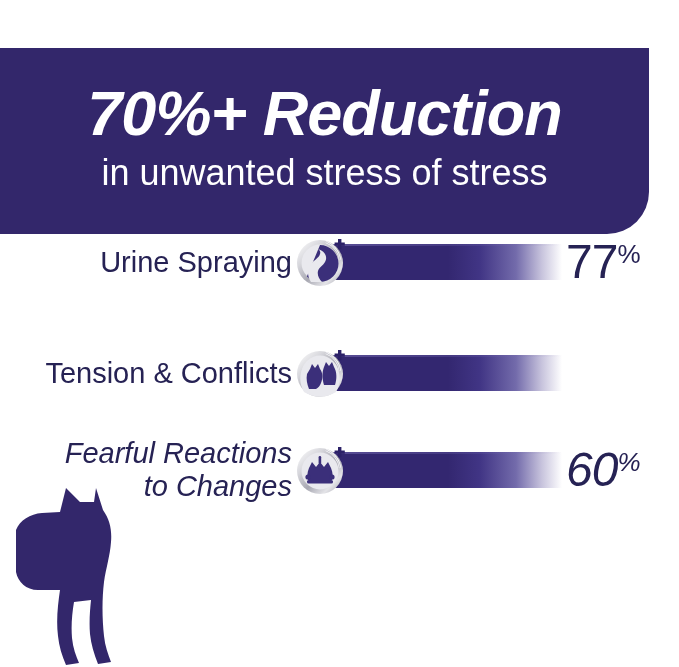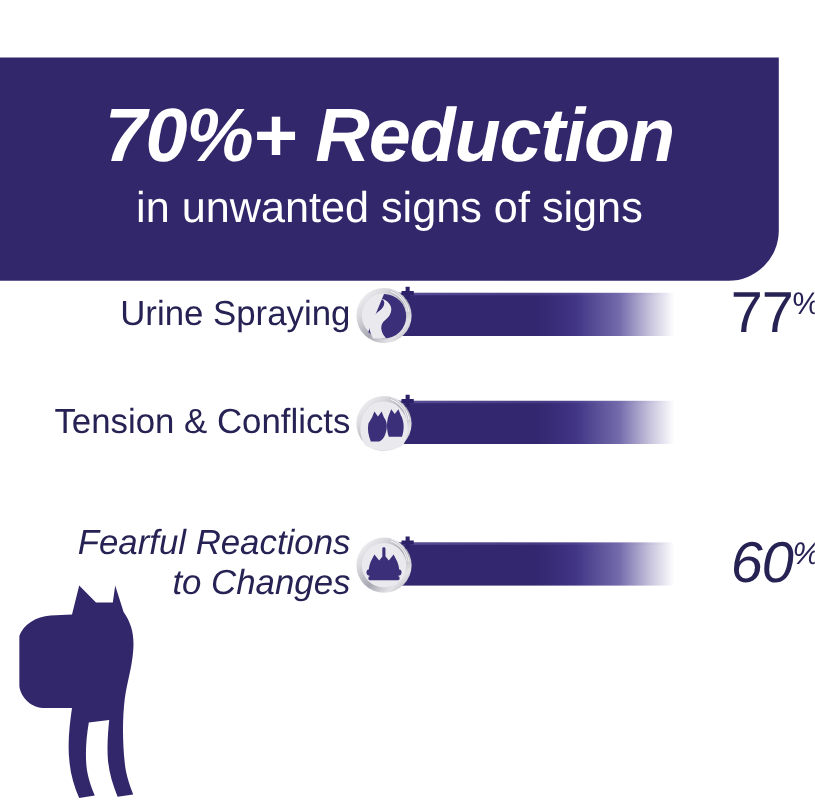--- a/index.html
+++ b/index.html
@@ -137,34 +137,33 @@
     text-align: left;
     color: #262254;
     top: 50%;
     transform: translateY(-50%);
     white-space: nowrap;
   }
   .row-value .num {
     font-size: 48px;
     line-height: 48px;
     letter-spacing: -1px;
-    margin-left: 43px;
   }
   .row-value .pct {
     font-size: 26px;
     line-height: 26px;
     vertical-align: 15px;
   }
 </style>
 </head>
 <body>
 
 <div class="header-banner">
   <div class="header-title">70%+ Reduction</div>
-  <div class="header-subtitle">in unwanted signs of signs</div>
+  <div class="header-subtitle">in unwanted stress of stress</div>
 </div>
 
 <svg class="deco-cat" viewBox="0 0 132 181" aria-hidden="true">
   <path fill="#33276B" d="M44 26 L50 2 L64 16 L78 16 L80 2 L87 24
     C94 34 96 44 95 56
     C94 70 90 82 88 96
     C86 112 86 132 88 150
     C89 160 92 168 95 176
     L82 178
     C78 168 75 158 74 148
@@ -202,21 +201,21 @@
       <path d="M30 6 a22 22 0 0 1 14 18" fill="none" stroke="#ffffff" stroke-width="2.2" opacity=".95"></path>
       <path d="M30 6 a22 22 0 0 1 14 18" fill="none" stroke="#b9b9c4" stroke-width="1" opacity=".8"></path>
       <path d="M42 3 h3.4 v3.4 h3.4 v3.4 h-3.4 v3.4 h-3.4 v-3.4 h-3.4 v-3.4 h3.4 Z" fill="#2c2168"></path>
     </svg>
     <div class="bar-track"></div>
     <div class="row-value">
       <span class="num">77</span><span class="pct">%</span>
     </div>
   </div>
 
-  <div class="row" style="top:328px;">
+  <div class="row" style="top:349px;">
     <div class="row-label">Tension &amp; Conflicts</div>
     <svg class="badge" viewBox="0 0 52 52">
       <circle cx="24" cy="27" r="23" fill="url(#silver1)"></circle>
       <circle cx="24" cy="27" r="18.5" fill="#e9e9ee"></circle>
       <path d="M8 18 c10 -6 22 -6 32 0 c5 9 5 18 0 27 c-10 6 -22 6 -32 0 c-5 -9 -5 -18 0 -27 Z" fill="#e9e9ee"></path>
       <path d="M14 22 l2 -5 l3 4 l3 -4 l2 5 c3 4 3 9 1 14 c-1 3 -3 5 -5 6 l-7 0 c-2 -5 -3 -10 -2 -15 Z" fill="#3b2f7a"></path>
       <path d="M28 20 l2 -5 l3 4 l3 -4 l2 5 c3 5 3 12 1 18 l-11 0 c-2 -6 -2 -13 0 -18 Z" fill="#3b2f7a"></path>
       <path d="M30 6 a22 22 0 0 1 14 18" fill="none" stroke="#ffffff" stroke-width="2.2" opacity=".95"></path>
       <path d="M30 6 a22 22 0 0 1 14 18" fill="none" stroke="#b9b9c4" stroke-width="1" opacity=".8"></path>
       <path d="M42 3 h3.4 v3.4 h3.4 v3.4 h-3.4 v3.4 h-3.4 v-3.4 h-3.4 v-3.4 h3.4 Z" fill="#2c2168"></path>

